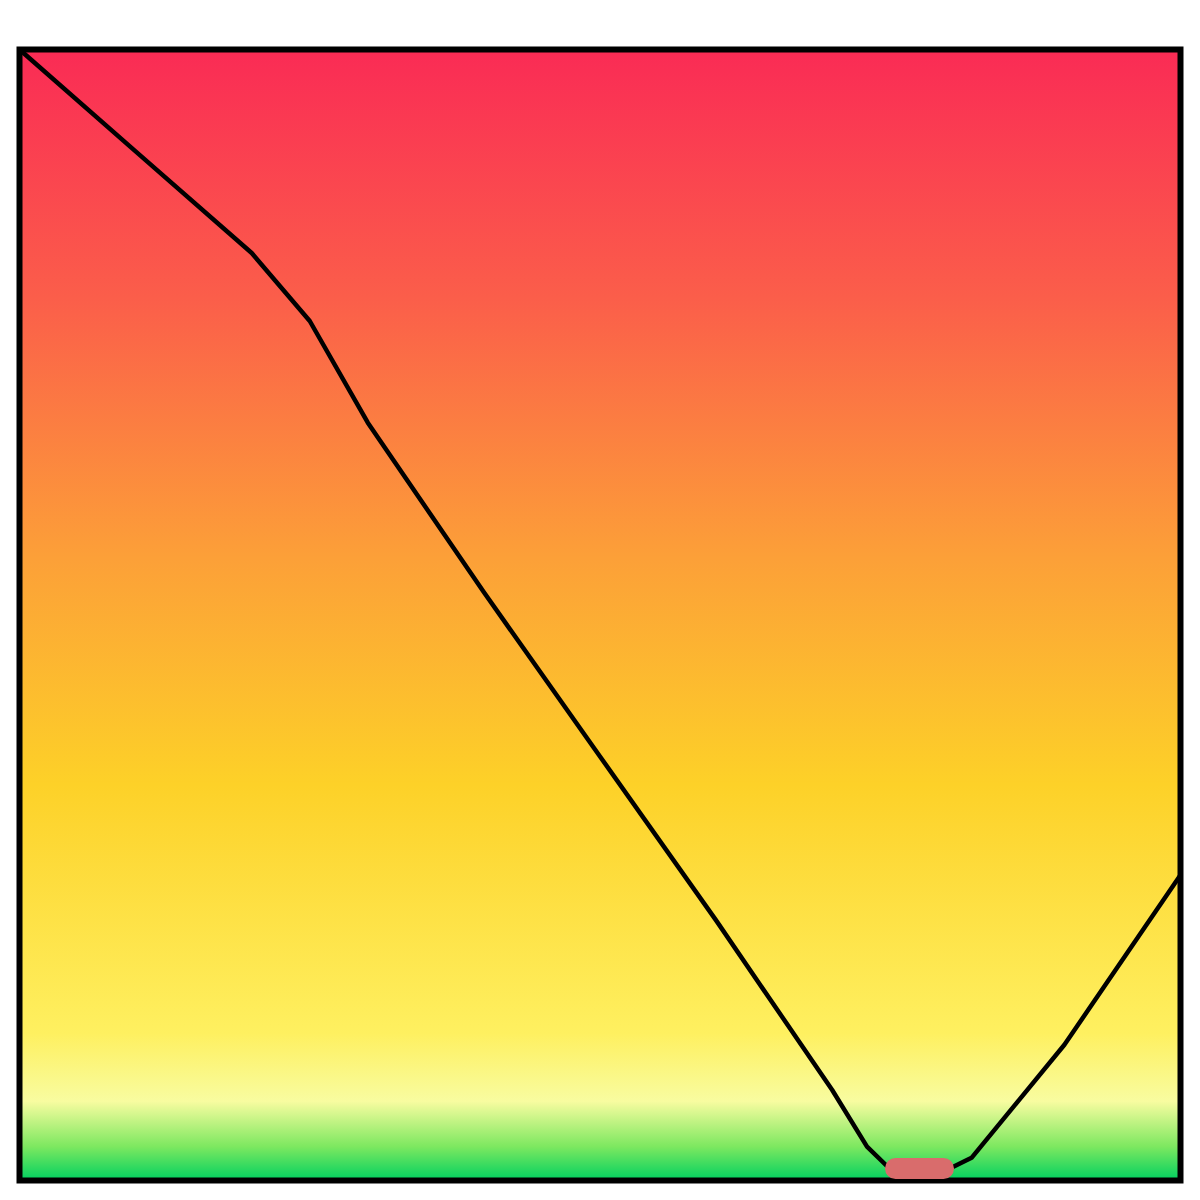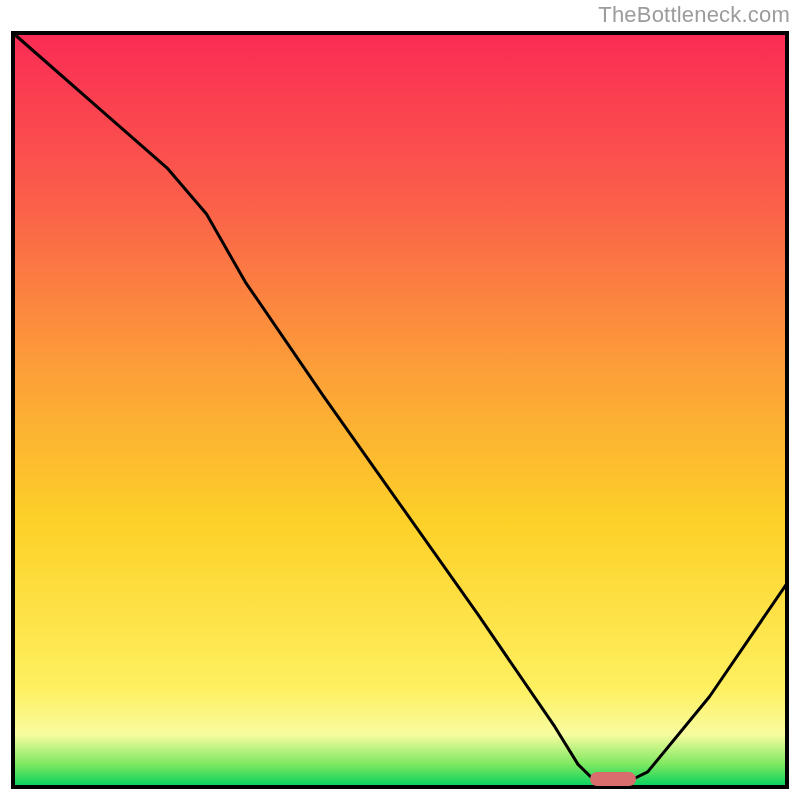--- a/index.html
+++ b/index.html
@@ -39,21 +39,20 @@
     height: 14px;
     border-radius: 7px;
     background: #d96c6c;
     z-index: 4;
   }
 </style>
 </head>
 <body>
 
 <div class="wrap">
-  <div class="watermark">TheBottleneck.com</div>
 
   <svg class="plot" viewBox="0 0 780 760" preserveAspectRatio="none">
     <defs>
       <linearGradient id="bg-grad" x1="0" y1="1" x2="0" y2="0">
           <stop offset="0%" stop-color="#00d060"></stop>
           <stop offset="3%" stop-color="#7de860"></stop>
           <stop offset="7%" stop-color="#f8fca0"></stop>
           <stop offset="13%" stop-color="#fef060"></stop>
           <stop offset="35%" stop-color="#fdd128"></stop>
           <stop offset="55%" stop-color="#fca038"></stop>

